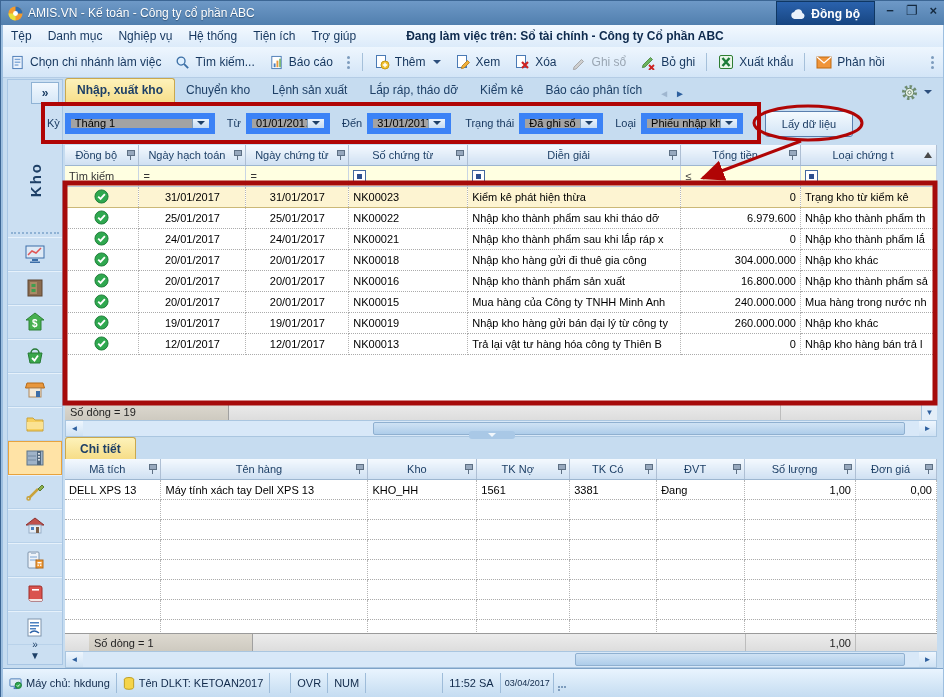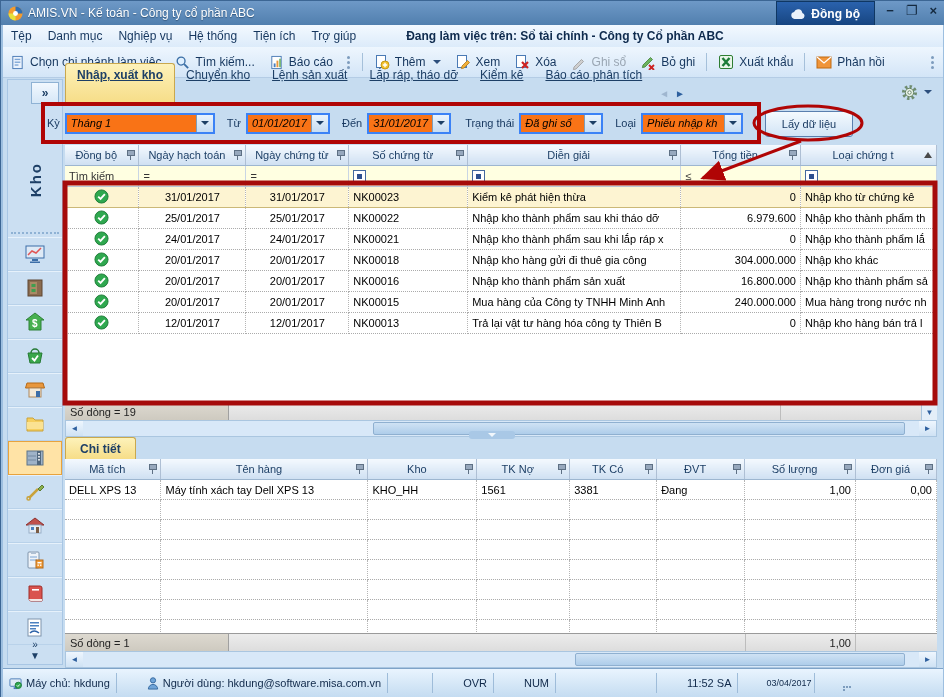--- a/index.html
+++ b/index.html
@@ -44,32 +44,32 @@
                    color:#1d3f66;letter-spacing:2px;}
   .side-divider{position:absolute;left:3px;right:3px;top:152px;border-top:2px dotted #8fb2d4;}
   .side-items{position:absolute;left:0;top:157px;width:100%;}
   .side-item{height:32px;display:flex;align-items:center;justify-content:center;
              border-bottom:1px solid #b9d2ea;border-top:1px solid #e6f1fb;}
   .side-item.selected{background:#ffe3a6;border:1px solid #e8a33d;}
   .side-bottom{position:absolute;bottom:3px;left:0;width:100%;display:flex;flex-direction:column;
                align-items:center;color:#1d3f66;font-size:10px;line-height:11px;}
   
   .tabstrip{left:64px;top:78px;width:838px;height:26px;display:flex;align-items:flex-end;font-size:12px;}
-  .tab{padding:4px 11px 23px;color:#1d3f66;text-decoration:underline;}
+  .tab{padding:4px 11px 8px;color:#1d3f66;}
   .tab.active{background:linear-gradient(#fdf2ba,#f6dc85);border:1px solid #c9a84e;border-bottom:none;
               border-radius:3px 3px 0 0;font-weight:bold;}
   .tab-arrows{display:flex;gap:6px;margin-left:6px;padding-bottom:6px;font-size:10px;color:#2d5f9e;}
   .gearbox{left:896px;top:80px;width:38px;height:22px;display:flex;align-items:center;gap:4px;
            justify-content:center;}
   
   .filterrow{left:40px;top:104px;width:806px;height:36px;display:flex;align-items:center;
              font-size:11px;color:#15365e;padding-left:6px;box-sizing:border-box;}
   .flabel{margin-right:5px;white-space:nowrap;}
-  .combo{background:#f97316;border:2px solid #3b82f6;height:21px;display:flex;align-items:center;
-         font-size:11px;color:#000;box-sizing:border-box;font-style:italic;}
+  .combo{background:#a3a3a3;border:6px solid #3b82f6;height:21px;display:flex;align-items:center;
+         font-size:11px;color:#000;box-sizing:border-box;}
   .combo .val{padding-left:4px;overflow:hidden;white-space:nowrap;flex:1;}
   .combo .cbtn{width:16px;align-self:stretch;background:linear-gradient(#eaf3fc,#c6dcf2);
                border-left:1px solid #7f9db9;display:flex;align-items:center;justify-content:center;}
   .combo .cbtn i{width:0;height:0;border-left:4px solid transparent;border-right:4px solid transparent;
                  border-top:4px solid #1d3f66;}
   .gap12{width:12px;}.gap16{width:14px;}
   .get-data-btn{left:764px;top:110px;width:86px;height:24px;border:1px solid #5a7fae;border-radius:3px;
                 background:linear-gradient(#f4fafe,#d2e4f6);color:#15365e;font-size:11px;
                 display:flex;align-items:center;justify-content:center;}
   
@@ -121,21 +121,21 @@
               font-size:12px;color:#1d3f66;display:flex;align-items:center;}
   .dgrid-wrap{left:64px;top:458px;width:872px;height:174px;overflow:hidden;background:#fff;}
   #detail-grid td{height:19px;}
   .dsumrow{left:64px;top:632px;width:872px;height:18px;background:linear-gradient(#ececec,#dcdcdc);
            border-top:1px solid #9a9a9a;font-size:11px;color:#222;}
   .dsum-qty{position:absolute;left:680px;top:0;width:111px;height:18px;display:flex;align-items:center;
             justify-content:flex-end;padding-right:4px;box-sizing:border-box;border-left:1px solid #bdbdbd;
             border-right:1px solid #bdbdbd;}
   
   .statusbar{left:2px;top:667px;width:940px;height:28px;background:linear-gradient(#e9f4fe,#c4dcf1);
-             border-top:1px solid #7fa3c8;display:flex;align-items:center;font-size:11px;color:#10294a;gap:24px;}
+             border-top:1px solid #7fa3c8;display:flex;align-items:center;font-size:11px;color:#10294a;}
   .sb-seg{display:flex;align-items:center;gap:4px;padding:0 6px;height:20px;
           border-right:1px solid #9ebcd9;white-space:nowrap;}
   .sb-bold{font-weight:bold;}
   .sb-date{width:44px;font-size:9px;line-height:10px;word-break:break-all;padding:0 4px;}
   .sb-grip{margin-left:2px;width:12px;height:20px;display:flex;flex-wrap:wrap;align-content:flex-end;
            gap:1px;padding:2px;box-sizing:border-box;}
   .sb-grip i{width:2px;height:2px;background:#7d9cbd;}
   
   .annot{left:0;top:0;pointer-events:none;z-index:60;}
 </style>
@@ -501,21 +501,21 @@
           <tr class="drow sel">
             <td style="text-align: center;"><svg width="15" height="15" viewBox="0 0 16 16">
                 <circle cx="8" cy="8" r="7" fill="#2fa84f" stroke="#1d7c37"></circle>
                 <path d="M4.5 8.2 L7 10.6 L11.6 5.4" stroke="#fff" stroke-width="2" fill="none"></path>
               </svg></td>
             <td class="c1">31/01/2017</td>
             <td class="c2">31/01/2017</td>
             <td class="c3">NK00023</td>
             <td class="c4">Kiểm kê phát hiện thừa</td>
             <td class="c5">0</td>
-            <td class="c6">Nhập kho từ chứng kê</td>
+            <td class="c6">Trạng kho từ kiểm kê</td>
           </tr>
           <tr class="drow">
             <td style="text-align: center;"><svg width="15" height="15" viewBox="0 0 16 16">
                 <circle cx="8" cy="8" r="7" fill="#2fa84f" stroke="#1d7c37"></circle>
                 <path d="M4.5 8.2 L7 10.6 L11.6 5.4" stroke="#fff" stroke-width="2" fill="none"></path>
               </svg></td>
             <td class="c1">25/01/2017</td>
             <td class="c2">25/01/2017</td>
             <td class="c3">NK00022</td>
             <td class="c4">Nhập kho thành phẩm sau khi tháo dỡ</td>
@@ -562,20 +562,32 @@
             <td style="text-align: center;"><svg width="15" height="15" viewBox="0 0 16 16">
                 <circle cx="8" cy="8" r="7" fill="#2fa84f" stroke="#1d7c37"></circle>
                 <path d="M4.5 8.2 L7 10.6 L11.6 5.4" stroke="#fff" stroke-width="2" fill="none"></path>
               </svg></td>
             <td class="c1">20/01/2017</td>
             <td class="c2">20/01/2017</td>
             <td class="c3">NK00015</td>
             <td class="c4">Mua hàng của Công ty TNHH Minh Anh</td>
             <td class="c5">240.000.000</td>
             <td class="c6">Mua hàng trong nước nh</td>
+          </tr>
+          <tr class="drow">
+            <td style="text-align: center;"><svg width="15" height="15" viewBox="0 0 16 16">
+                <circle cx="8" cy="8" r="7" fill="#2fa84f" stroke="#1d7c37"></circle>
+                <path d="M4.5 8.2 L7 10.6 L11.6 5.4" stroke="#fff" stroke-width="2" fill="none"></path>
+              </svg></td>
+            <td class="c1">19/01/2017</td>
+            <td class="c2">19/01/2017</td>
+            <td class="c3">NK00019</td>
+            <td class="c4">Nhập kho hàng gửi bán đại lý từ công ty</td>
+            <td class="c5">260.000.000</td>
+            <td class="c6">Nhập kho khác</td>
           </tr>
           <tr class="drow">
             <td style="text-align: center;"><svg width="15" height="15" viewBox="0 0 16 16">
                 <circle cx="8" cy="8" r="7" fill="#2fa84f" stroke="#1d7c37"></circle>
                 <path d="M4.5 8.2 L7 10.6 L11.6 5.4" stroke="#fff" stroke-width="2" fill="none"></path>
               </svg></td>
             <td class="c1">12/01/2017</td>
             <td class="c2">12/01/2017</td>
             <td class="c3">NK00013</td>
             <td class="c4">Trả lại vật tư hàng hóa công ty Thiên B</td>
@@ -705,21 +717,21 @@
             <td></td>
             <td></td>
             <td></td>
             <td></td>
             <td></td>
           </tr>
         </tbody>
     </table>
   </div>
   <div class="abs dsumrow">
-    <span class="sumcap" style="float:left;">Số dòng = 1</span>
+    <span class="sumcap" style="float:left;margin-left:24px;">Số dòng = 1</span>
     <span class="dsum-qty">1,00</span>
   </div>
   <div class="abs hscroll hs-detail">
     <span class="hs-arrow">◄</span>
     <span class="hs-track">
         <span class="hs-thumb" style="left:492px;width:330px;"></span>
       </span>
     <span class="hs-arrow">►</span>
   </div>
 
@@ -728,24 +740,24 @@
       <svg width="13" height="13" viewBox="0 0 14 14">
           <rect x="1" y="2" width="12" height="8" rx="1" fill="#dfeaf6" stroke="#4a7ab5"></rect>
           <rect x="5" y="11" width="4" height="2" fill="#4a7ab5"></rect>
           <circle cx="10" cy="9" r="3.4" fill="#2fa84f" stroke="#1d7c37"></circle>
           <path d="M8.4 9 l1.2 1.2 2-2.2" stroke="#fff" stroke-width="1" fill="none"></path>
         </svg>
       <span>Máy chủ: hkdung</span>
     </span>
     <span class="sb-seg">
       <svg width="12" height="13" viewBox="0 0 12 14">
-          <circle cx="6" cy="3.6" r="2.8" fill="#6fa4d8" stroke="#33679e"></circle>
-          <path d="M1 13 a5 5 0 0 1 10 0 Z" fill="#6fa4d8" stroke="#33679e"></path>
-        </svg>
-      <span>Người dùng: hkdung@software.misa.com.vn</span>
+          <ellipse cx="6" cy="2.6" rx="5" ry="2.1" fill="#f5d44a" stroke="#bb9a1d"></ellipse>
+          <path d="M1 2.6 v8.6 a5 2.1 0 0 0 10 0 v-8.6" fill="#f5d44a" stroke="#bb9a1d"></path>
+        </svg>
+      <span>Tên DLKT: KETOAN2017</span>
     </span>
     <span class="sb-seg" style="width:8px;"></span>
     <span class="sb-seg">OVR</span>
     <span class="sb-seg">NUM</span>
     <span class="sb-seg" style="width:64px;"></span>
     <span class="sb-seg">11:52 SA</span>
     <span class="sb-seg sb-date">03/04/2017</span>
     <span class="sb-grip">
         <i></i>
         <i></i>

